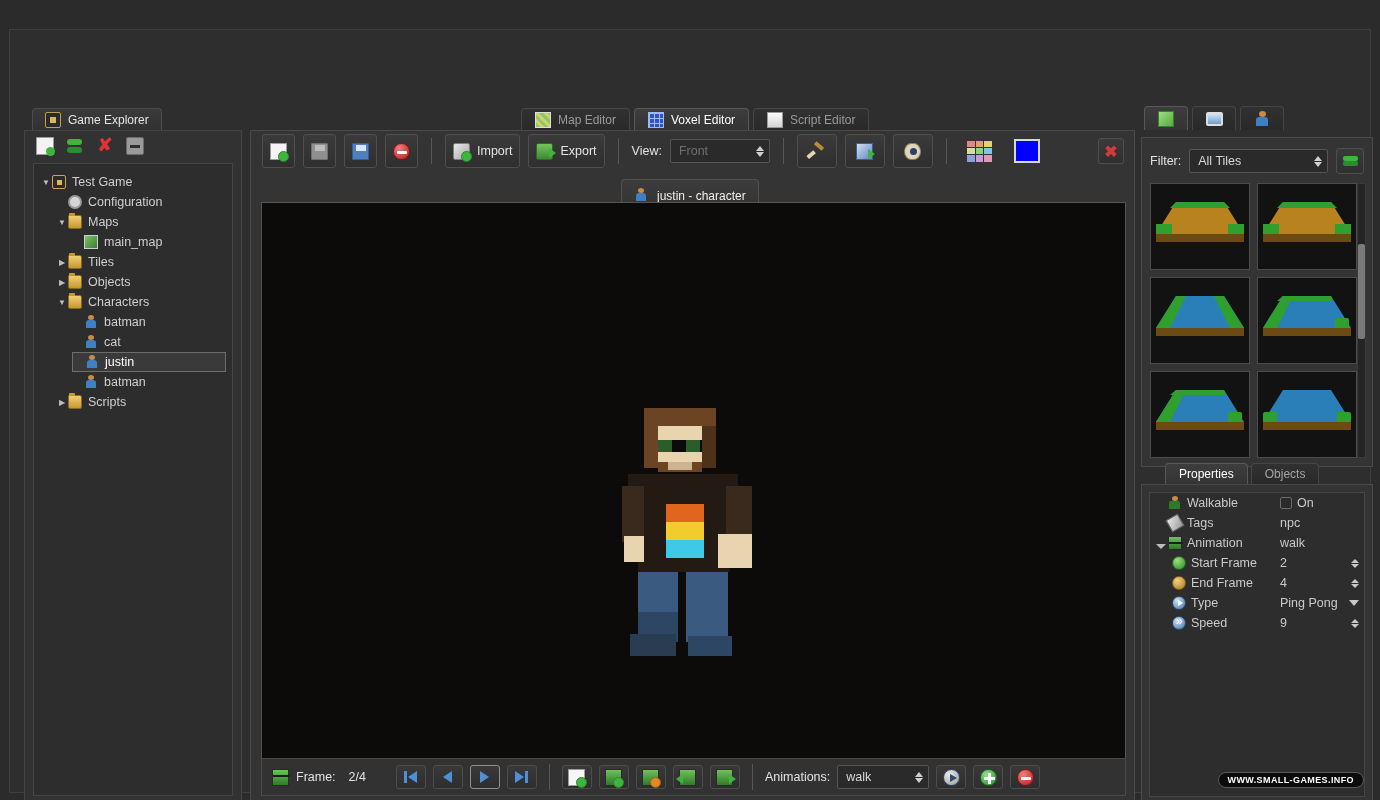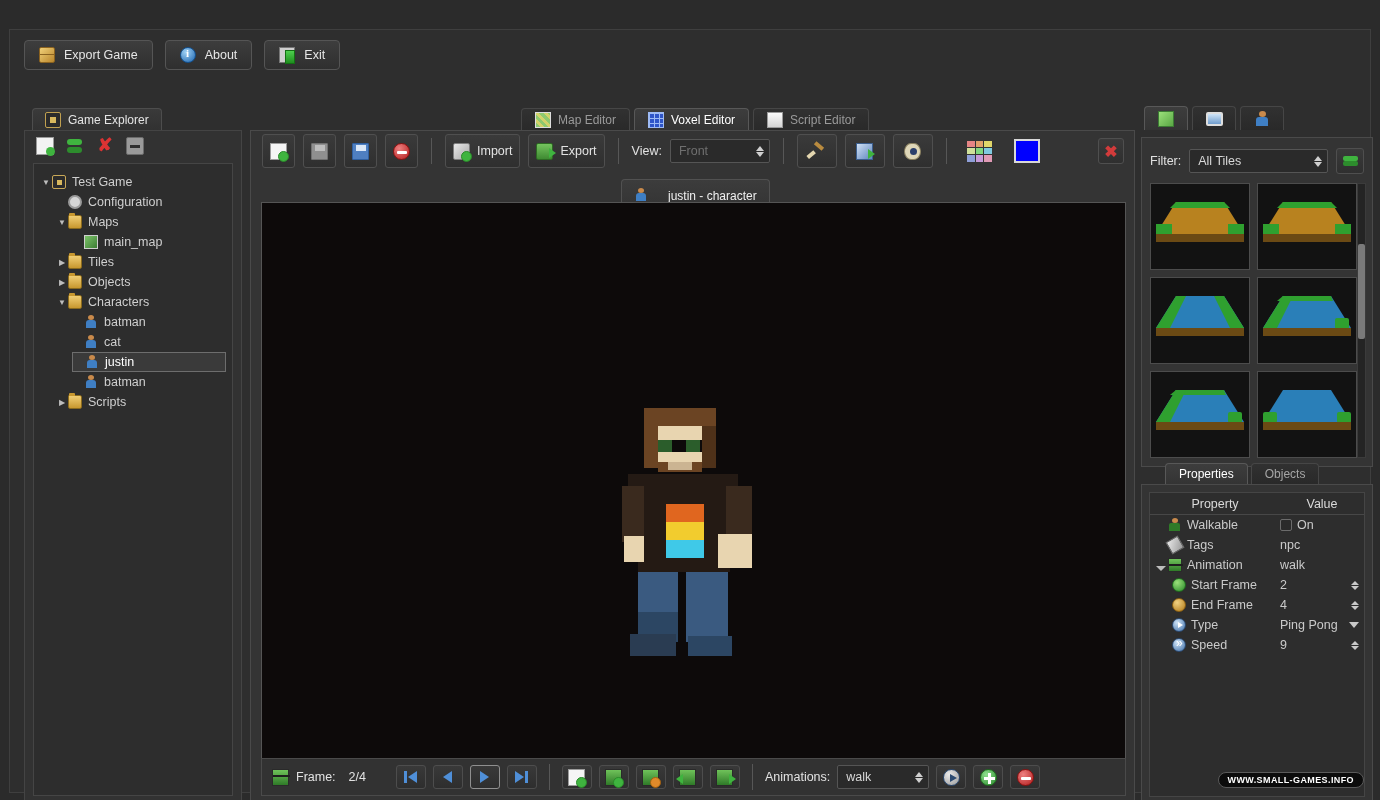--- a/index.html
+++ b/index.html
@@ -173,21 +173,21 @@
   .i-eye::after{ content:""; position:absolute; left:5px; top:4px; width:7px; height:7px; border-radius:50%; background:#2b3f6b; }
   .palette-grid { width:25px; height:21px; display:grid; grid-template-columns:repeat(3,1fr); grid-template-rows:repeat(3,1fr); gap:1px; }
   .palette-grid i { display:block; }
   .swatch { width:26px; height:24px; border:2px solid #d8d8d8; }
   .close-x { position:absolute; right:10px; top:7px; width:26px; height:26px;
              background:linear-gradient(#3a3a3a,#2f2f2f); border:1px solid #4f4f4f; border-radius:3px;
              display:flex; align-items:center; justify-content:center; color:#d23b3b; font-size:16px; font-weight:bold; }
 
   .doctab {
     position:absolute; left:370px; top:48px; height:32px; padding:16px 12px;
-    display:flex; align-items:center; gap:18px;
+    display:flex; align-items:center; gap:7px;
     background:linear-gradient(#3c3c3c,#333); border:1px solid #515151; border-bottom:none;
     border-top-left-radius:4px; border-top-right-radius:4px; color:#efefef; font-size:12px;
   }
 
   .viewport {
     position:absolute; left:10px; top:71px; width:865px; height:566px;
     background:#0d0a0a; border:1px solid #555;
     overflow:hidden;
   }
 
@@ -309,34 +309,20 @@
   }
 </style>
 </head>
 <body>
 
 <div class="app">
 
 
   <div class="frame">
 
-    <div class="topbtns">
-      <div class="tbtn">
-        <span class="ico ico-box"></span>
-        <span>Export Game</span>
-      </div>
-      <div class="tbtn">
-        <span class="ico ico-info"></span>
-        <span>About</span>
-      </div>
-      <div class="tbtn">
-        <span class="ico ico-exit"></span>
-        <span>Exit</span>
-      </div>
-    </div>
 
     <div class="getab">
       <span class="ico ico-gameexp"></span>
       <span>Game Explorer</span>
     </div>
 
     <div class="explorer">
       <div class="exp-toolbar">
         <span class="tool t-new"></span>
         <span class="tool t-ref"></span>
@@ -661,24 +647,20 @@
       </div>
     </div>
 
     <div class="ptabs">
       <div class="ptab active">Properties</div>
       <div class="ptab">Objects</div>
     </div>
 
     <div class="ppanel">
       <div class="ptable">
-        <div class="phead">
-          <span class="c1">Property</span>
-          <span class="c2">Value</span>
-        </div>
         <div id="prop-rows">
             <div class="prow">
               <span class="pname" style="position: relative; padding-left: 18px;">
                 <span class="pic p-walk"></span>
                 <span>Walkable</span>
               </span>
               <span class="pval">
                 <span class="chk"></span>
                 <span>On</span>
               </span>

